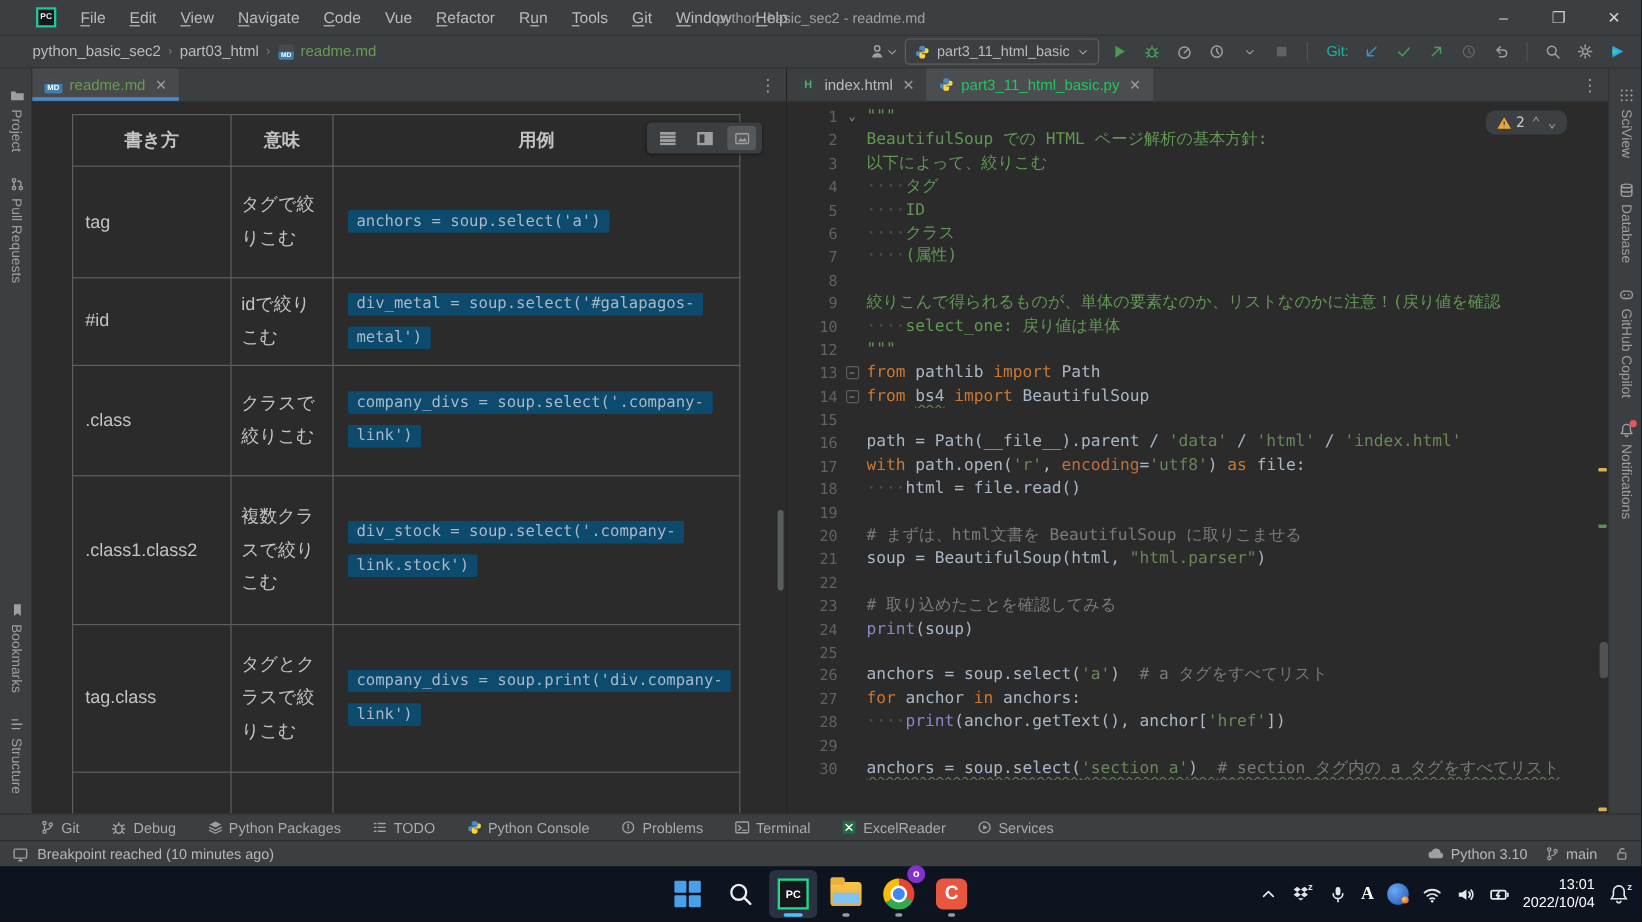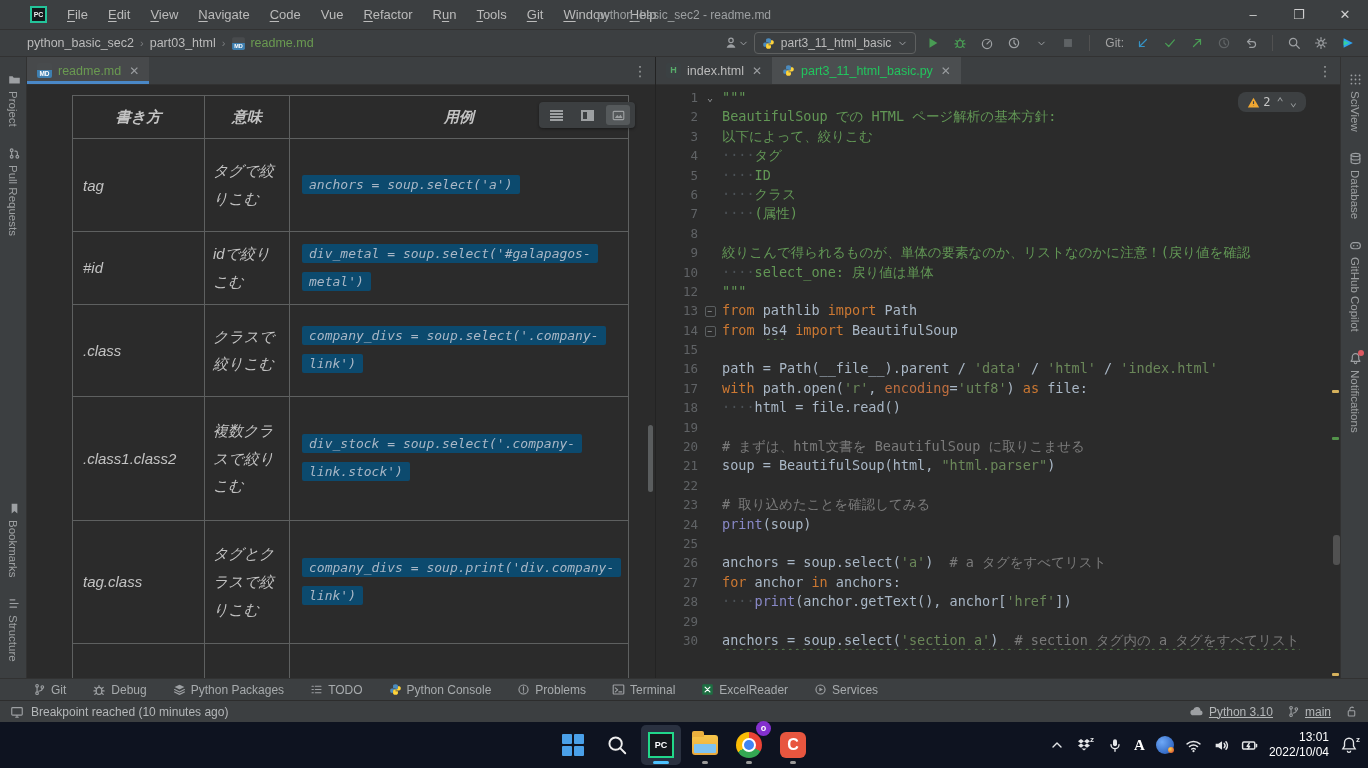--- a/index.html
+++ b/index.html
@@ -26,21 +26,21 @@
           display:flex;align-items:center;border-bottom:1px solid #323232;box-sizing:border-box;}
   .crumbs{display:flex;align-items:center;gap:6px;margin-left:27px;font-size:12.5px;}
   .crumb{color:#bbbbbb;}
   .crumb-sep{color:#7a7d7f;font-size:11px;}
   .crumb.green{color:#6a9a51;display:flex;align-items:center;gap:4px;}
   .nav-right{margin-left:auto;display:flex;align-items:center;gap:7px;margin-right:10px;}
   .runconfig{display:flex;align-items:center;gap:6px;border:1px solid #5e6060;border-radius:4px;
              height:20px;padding:0 7px;font-size:12px;color:#bbbbbb;}
   .navdiv{width:1px;height:16px;background:#515151;margin:0 4px;}
   .navbtn{display:inline-flex;align-items:center;justify-content:center;width:20px;height:20px;}
-  .gitlabel{font-size:12px;color:#a3a3a3;margin:0 2px 0 4px;}
+  .gitlabel{font-size:12px;color:#14b8a6;margin:0 2px 0 4px;}
   .c-green{color:#499C54}.c-blue{color:#3592c4}.c-gray{color:#9da0a3}.c-dis{color:#5f6365}
 
   
   .main{position:absolute;left:0;top:57px;width:1368px;height:621px;display:flex;}
   .stripe{background:#3c3f41;display:flex;flex-direction:column;align-items:center;box-sizing:border-box;}
   .stripe-left{width:27px;border-right:1px solid #323232;justify-content:space-between;padding:6px 0;}
   .stripe-right{width:28px;border-left:1px solid #323232;padding:6px 0;}
   .vlabel{writing-mode:vertical-rl;font-size:11.5px;color:#9da0a2;display:flex;align-items:center;gap:5px;
           margin:10px 0;white-space:nowrap;}
   .stripe-right .vlabel{transform:none;}
@@ -63,21 +63,21 @@
   .more{margin-left:auto;display:flex;align-items:center;padding:0 8px;color:#9da0a2;font-size:14px;}
   .fileicon{width:15px;height:15px;position:relative;background:#484b4d;border-radius:2px;
             font:bold 7px/10px "Liberation Sans",sans-serif;color:#dfe1e2;text-align:center;}
   .fileicon .band{position:absolute;left:0;right:0;bottom:0;height:8px;border-radius:0 0 2px 2px;
             font:bold 6.5px/8px "Liberation Sans",sans-serif;color:#fff;}
   .fi-md .band{background:#3e7fb0;}
   .fi-html{background:#3b4143;color:#57ab6a;font:bold 9px/15px "Liberation Sans",sans-serif;}
 
   
   .preview{position:absolute;left:0;top:28px;right:0;bottom:0;overflow:hidden;background:#2b2b2b;}
-  .mdtable{position:absolute;left:45px;top:10px;width:556px;border-collapse:collapse;table-layout:fixed;font-style:italic;}
+  .mdtable{position:absolute;left:33px;top:10px;width:556px;border-collapse:collapse;table-layout:fixed;}
   .mdtable th,.mdtable td{border:1px solid #5e6060;color:#c3c3c3;vertical-align:middle;}
   .mdtable th{font-size:15px;font-weight:bold;height:40px;text-align:center;}
   .col-syn{width:132px;}.col-mean{width:85px;}.col-code{width:339px;}
   .td-syn{font-size:15px;padding:6px 10px;}
   .td-mean{font-size:15px;padding:6px 8px;line-height:1.85;}
   .td-code{padding:8px 12px;font-family:"DejaVu Sans Mono",monospace;font-size:13px;line-height:2.15;}
   .chip{background:#0c4a6e;color:#a9b7c6;padding:2px 7px;border-radius:2px;
         -webkit-box-decoration-break:clone;box-decoration-break:clone;}
   .float-tools{position:absolute;right:20px;top:17px;background:#3c3f41;border-radius:4px;padding:3px 5px;
         display:flex;gap:7px;align-items:center;box-shadow:0 1px 3px rgba(0,0,0,.4);}
@@ -110,21 +110,21 @@
 
   
   .twbar{position:absolute;left:0;top:678px;width:1368px;height:22px;background:#3c3f41;
          border-top:1px solid #323232;display:flex;align-items:center;gap:26px;padding-left:33px;
          box-sizing:border-box;font-size:12px;color:#a7abad;}
   .twitem{display:flex;align-items:center;gap:5px;}
   .statusbar{position:absolute;left:0;top:700px;width:1368px;height:22px;background:#3c3f41;
          border-top:1px solid #2d2d2d;display:flex;align-items:center;font-size:12px;color:#b4b7b9;
          box-sizing:border-box;padding:0 10px;}
   .sb-left{display:flex;align-items:center;gap:7px;}
-  .sb-right{margin-left:auto;display:flex;align-items:center;gap:14px;text-decoration:underline;}
+  .sb-right{margin-left:auto;display:flex;align-items:center;gap:14px;}
   .sb-item{display:flex;align-items:center;gap:5px;}
 
   
   .taskbar{position:absolute;left:0;top:722px;width:1368px;height:46px;background:#0e1320;
            display:flex;align-items:center;}
   .tb-center{position:absolute;left:553px;display:flex;gap:4px;align-items:center;}
   .tb-slot{width:40px;height:40px;border-radius:5px;display:flex;align-items:center;justify-content:center;
            position:relative;}
   .tb-slot.active{background:#2a3140;}
   .tb-slot.active::after{content:"";position:absolute;bottom:1px;left:12px;width:16px;height:3px;border-radius:2px;background:#4cc2ff;}

